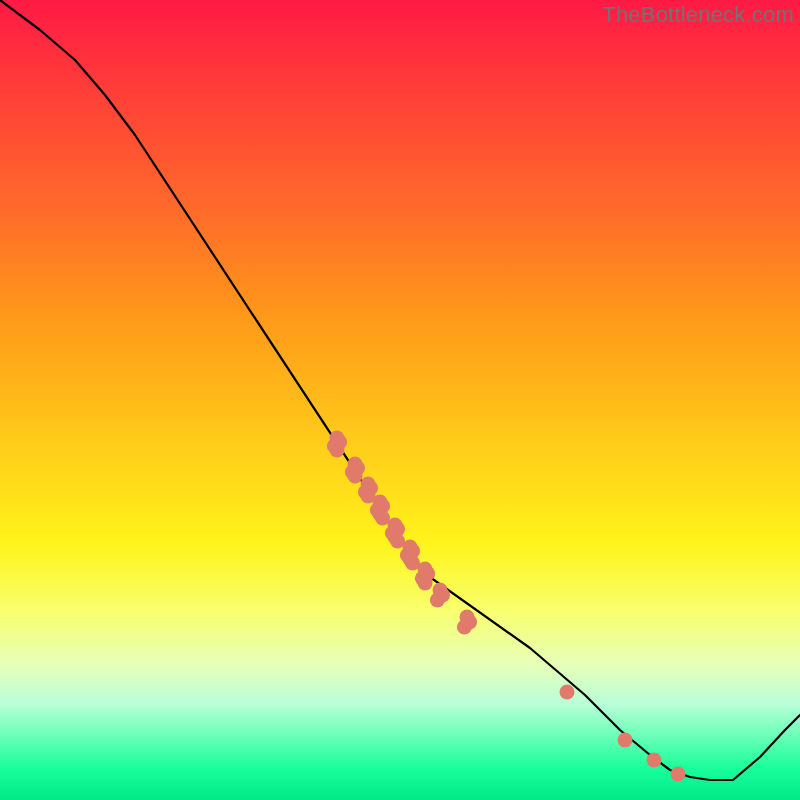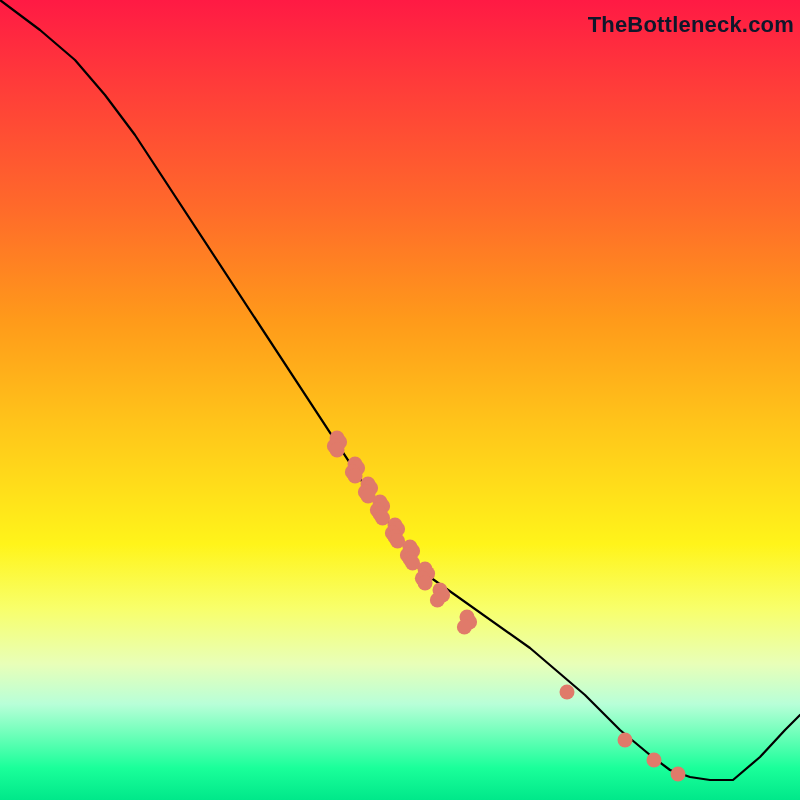--- a/index.html
+++ b/index.html
@@ -28,25 +28,25 @@
       #f8ff6a 76%,
       #e8ffb8 83%,
       #b8ffd8 88%,
       #6affb8 92%,
       #1aff9a 96%,
       #00e88a 100%
     );
   }
   .watermark {
     position: absolute;
-    top: 12px;
+    top: 2px;
     right: 6px;
-    color: #0f172a;
+    color: #737373;
     font-size: 22px;
-    font-weight: 700;
+    font-weight: 400;
     letter-spacing: 0.2px;
     user-select: none;
   }
   svg.overlay {
     position: absolute;
     inset: 0;
   }
   .curve {
     fill: none;
     stroke: #000;

